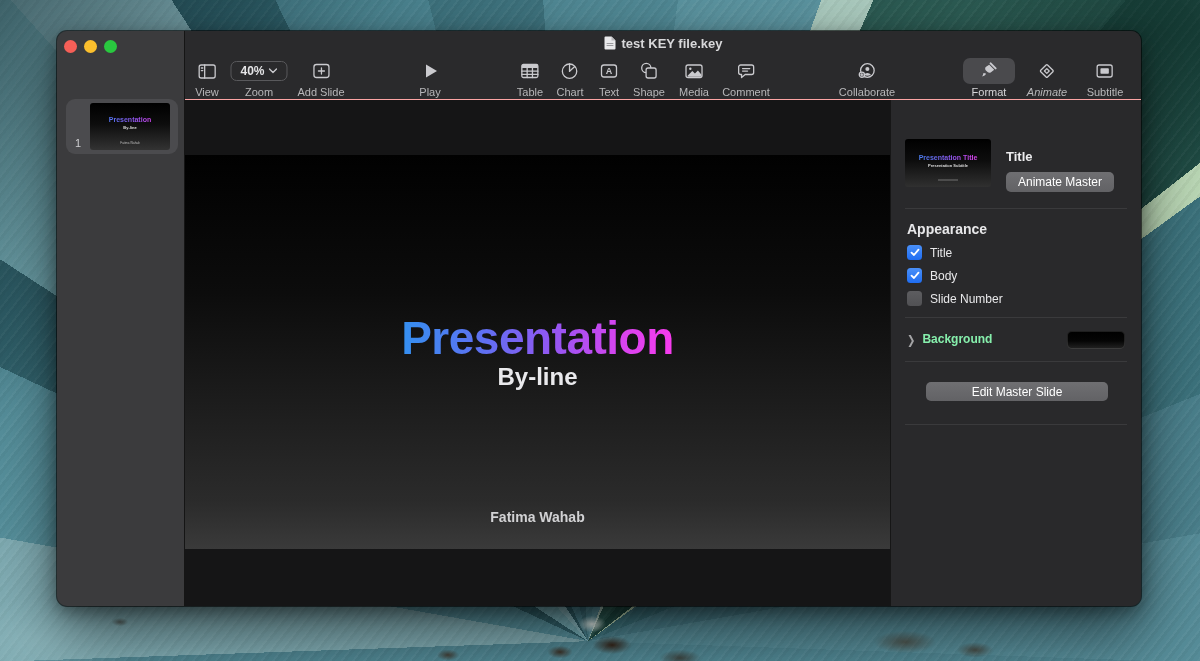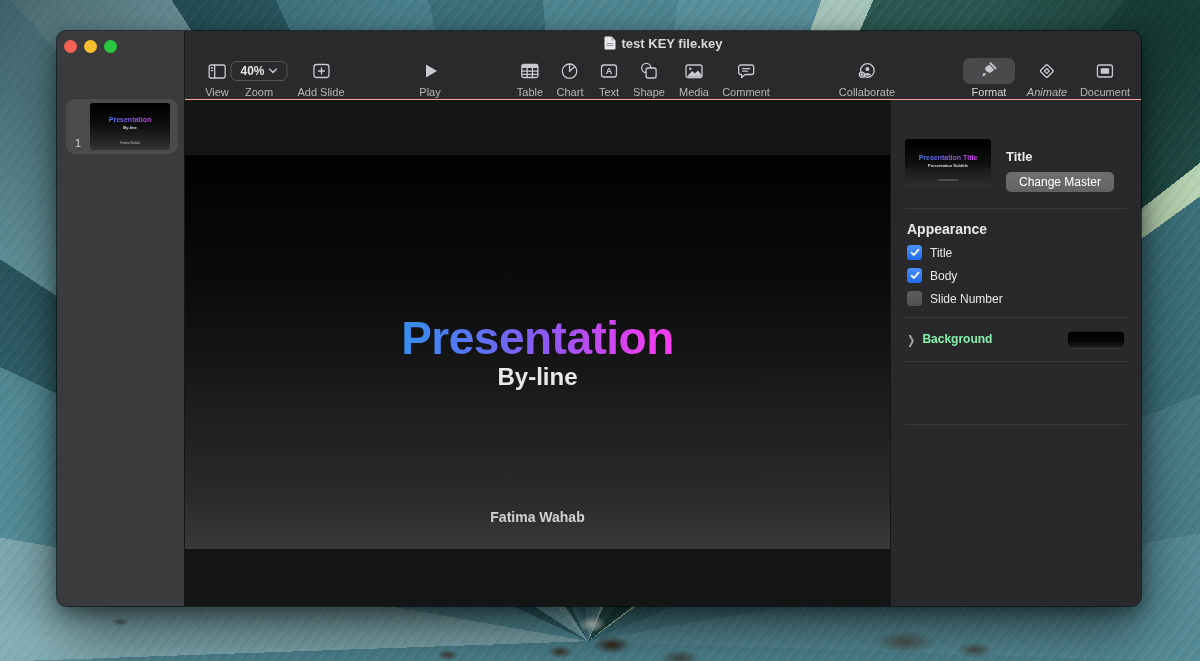--- a/index.html
+++ b/index.html
@@ -151,21 +151,21 @@
     <div class="titlebar">
       <svg width="12" height="14" viewBox="0 0 12 14">
         <path d="M1.5.5h6l4 4v8a1 1 0 0 1-1 1h-9a1 1 0 0 1-1-1v-11a1 1 0 0 1 1-1z" fill="#e9e9eb"></path>
         <path d="M7.5.5l4 4h-4z" fill="#b9b9bc"></path>
         <rect x="2.6" y="7" width="6.8" height="1" fill="#9a9a9e"></rect>
         <rect x="2.6" y="9" width="6.8" height="1" fill="#9a9a9e"></rect>
       </svg>
       <span class="doc-title">test KEY file.key</span>
     </div>
 
-    <div class="titem" style="left:32px;">
+    <div class="titem" style="left:22px;">
       <span class="ic">
         <svg class="icn" width="22" height="22" viewBox="0 0 22 22">
             <rect x="3" y="5" width="16" height="13" rx="2"></rect>
             <line x1="8.5" y1="5" x2="8.5" y2="18"></line>
             <line x1="5.2" y1="8" x2="6.6" y2="8"></line>
             <line x1="5.2" y1="10.6" x2="6.6" y2="10.6"></line>
           </svg>
       </span>
       <span class="lbl">View</span>
     </div>
@@ -306,21 +306,21 @@
       <span class="lbl">Animate</span>
     </div>
 
     <div class="titem" style="left:920px;">
       <span class="ic">
         <svg class="icn" width="22" height="22" viewBox="0 0 22 22">
             <rect x="3.5" y="5" width="15" height="12" rx="2"></rect>
             <rect class="fill" x="6.8" y="8.2" width="8.4" height="5.6" rx=".8"></rect>
           </svg>
       </span>
-      <span class="lbl">Document</span>
+      <span class="lbl">Subtitle</span>
     </div>
   </div>
 
   <div class="canvas">
     <div class="slide">
       <div class="slide-title-row">
         <span class="slide-title grad-text">Presentation</span>
       </div>
       <div class="slide-sub">By-line</div>
       <div class="slide-byline">Fatima Wahab</div>
@@ -328,21 +328,21 @@
   </div>
 
   <div class="inspector">
 
     <div class="master-thumb">
       <div class="mini-row grad-text" style="top:15px; font-size:7px; font-weight:bold;">Presentation Title</div>
       <div class="mini-row" style="top:24px; font-size:4px; font-weight:bold; color:#ddd;">Presentation Subtitle</div>
       <div style="position:absolute; left:33px; bottom:6px; width:20px; height:2px; background:#4c4c4c;"></div>
     </div>
     <div class="master-name">Title</div>
-    <button class="btn btn-change">Change Master</button>
+    <button class="btn btn-change">Animate Master</button>
 
     <div class="sep" style="top:108px;"></div>
 
     <div class="section-label" style="top:121px;">Appearance</div>
 
     <div class="cb-row" style="top:145px;">
       <span class="checkbox on">
         <svg width="10" height="9" viewBox="0 0 10 9">
             <polyline points="1.5,4.6 4,7 8.5,1.6" fill="none" stroke="#fff" stroke-width="1.8" stroke-linecap="round" stroke-linejoin="round"></polyline>
           </svg>
@@ -365,17 +365,18 @@
     <div class="sep" style="top:217px;"></div>
 
     <div class="bg-row">
       <span class="chev">❯</span>
       <span class="bg-label">Background</span>
     </div>
     <div class="swatch"></div>
 
     <div class="sep" style="top:261px;"></div>
 
+    <button class="btn btn-edit">Edit Master Slide</button>
 
     <div class="sep" style="top:324px;"></div>
   </div>
 
 </div>
 
 </body></html>

